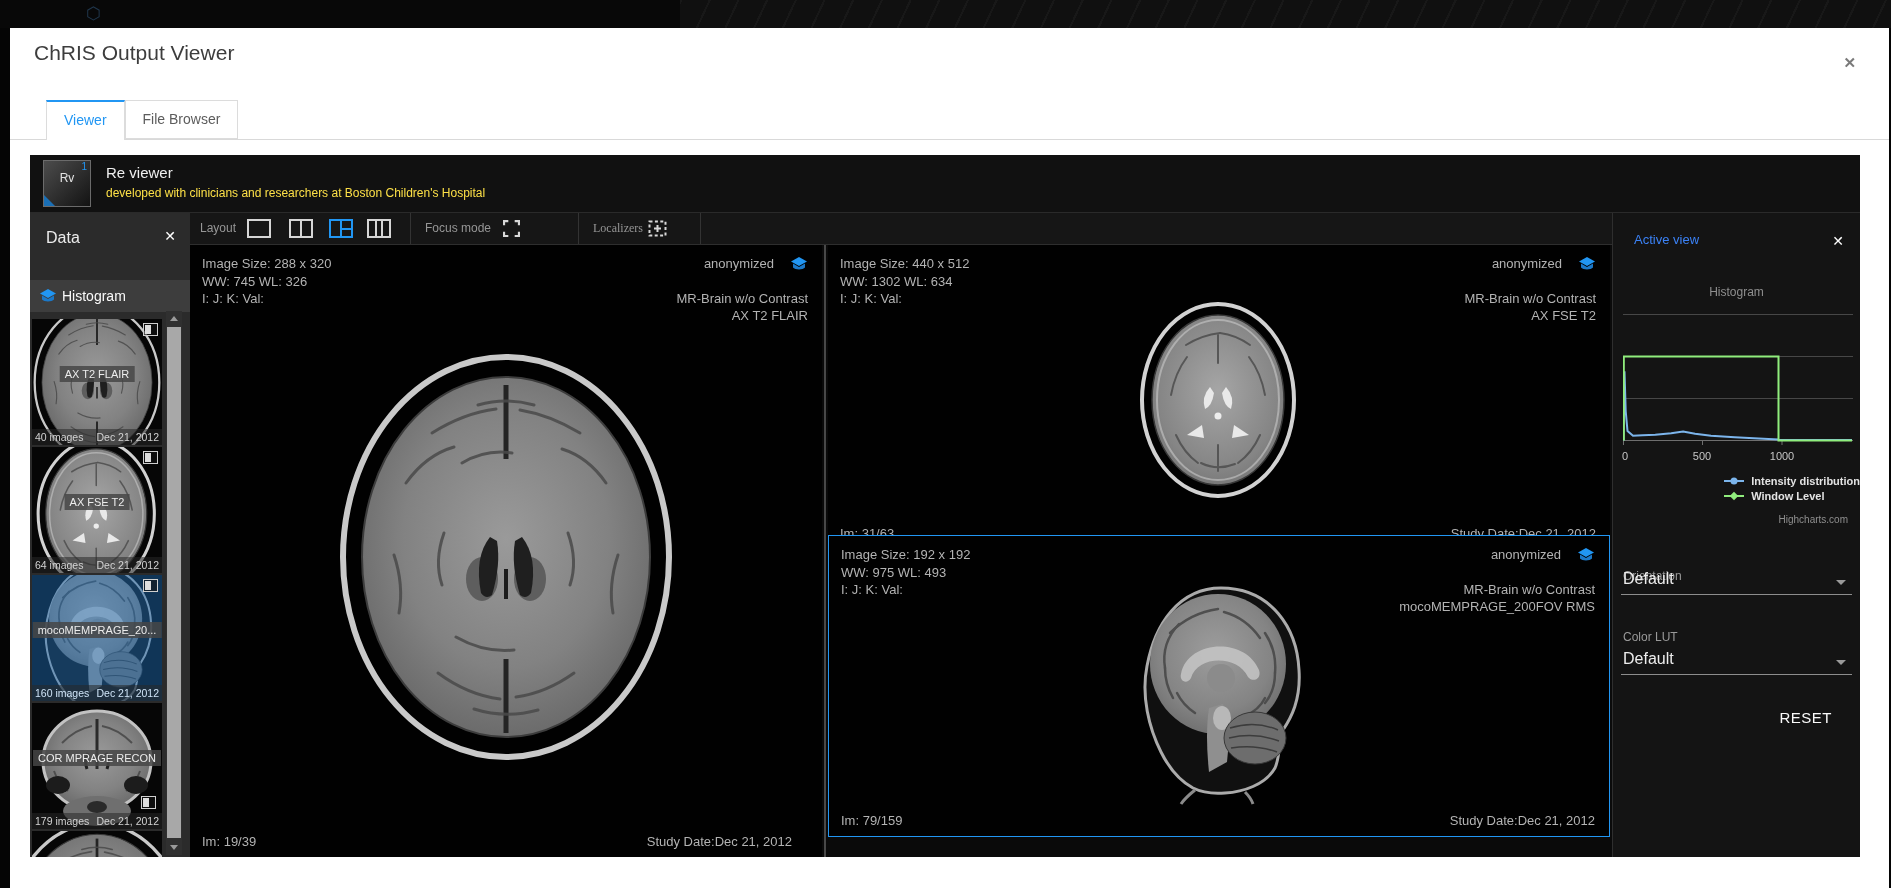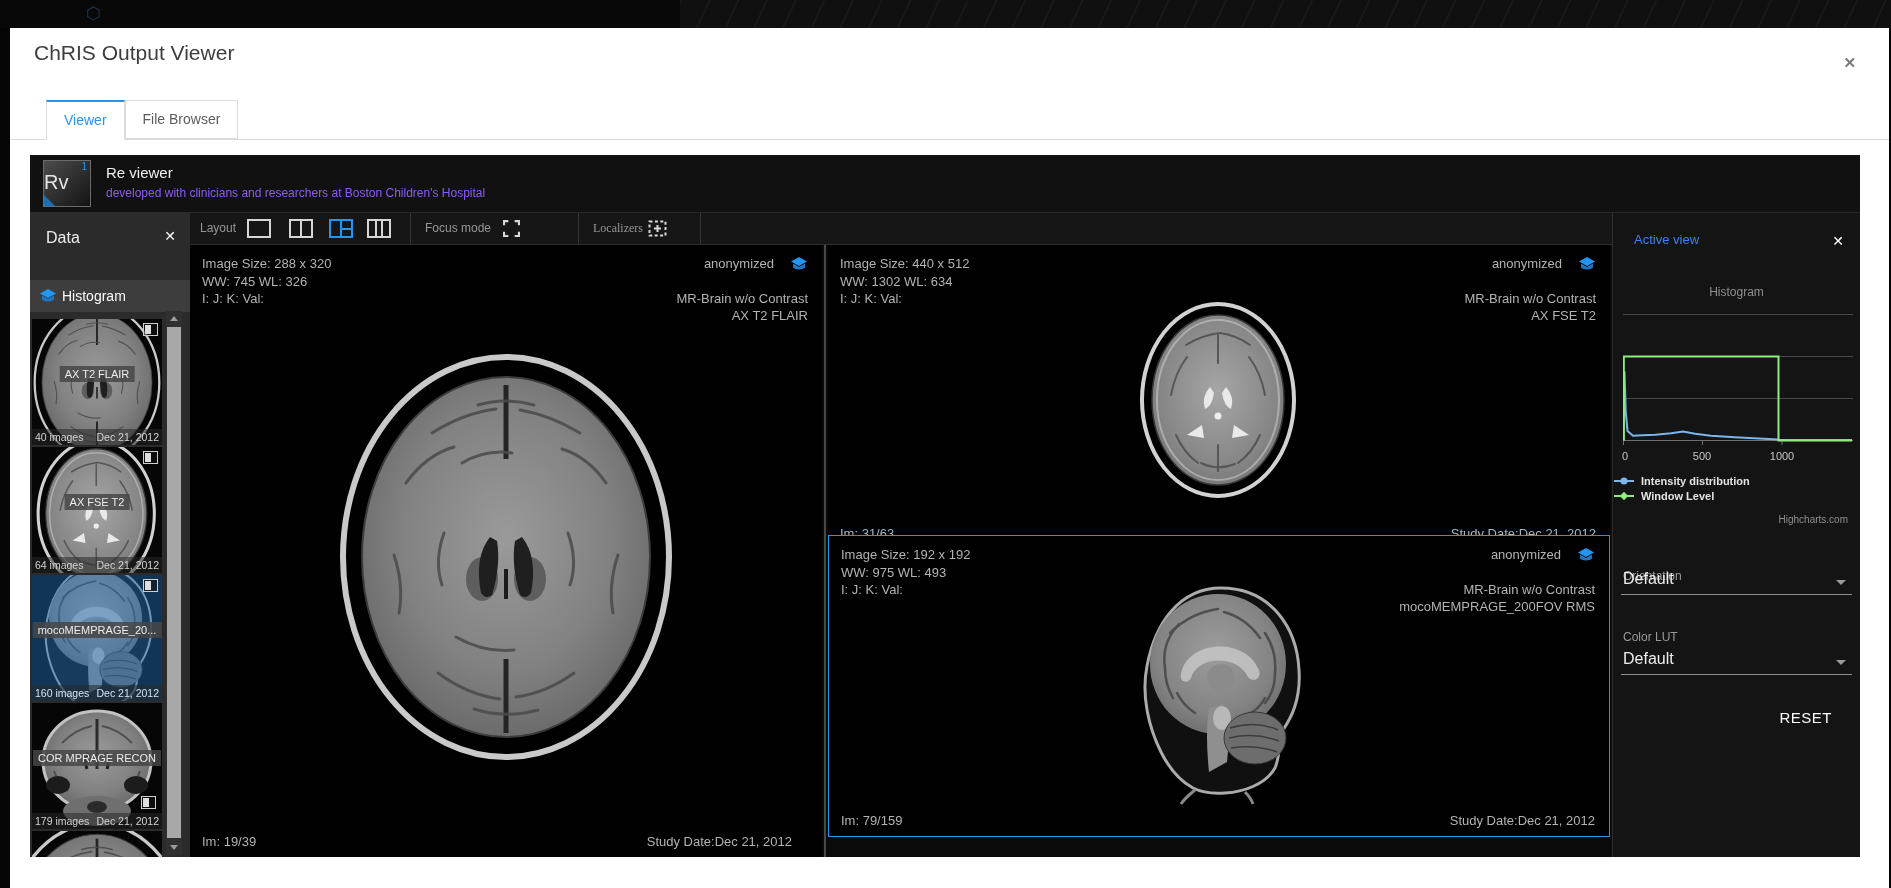--- a/index.html
+++ b/index.html
@@ -17,25 +17,25 @@
   .tab-line{position:absolute;left:0;top:111px;width:100%;height:1px;background:#d9d9d9;}
   .tabbar{position:absolute;left:28px;top:72px;height:40px;display:flex;margin-left:8px;}
   .tab{height:37px;line-height:37px;padding:0 17px;font-size:14px;color:#5c5c5c;background:#fff;
        border:1px solid #dcdcdc;cursor:pointer;position:relative;z-index:2;}
   .tab.active{color:#2196f3;border-top:2px solid #2196f3;height:38px;border-bottom:none;}
   
   .viewer{position:absolute;left:20px;top:127px;width:1830px;height:702px;background:#0a0a0a;overflow:hidden;}
   .app-header{position:absolute;left:0;top:0;width:100%;height:58px;background:#111;border-bottom:1px solid #2a2a2a;box-sizing:border-box;}
   .logo{position:absolute;left:13px;top:5px;width:48px;height:47px;background:linear-gradient(135deg,#4c4c4c,#131313);
         border:1px solid #6b6b6b;box-sizing:border-box;}
-  .logo-text{position:absolute;left:0;right:0;top:10px;text-align:left;font-size:20px;color:#e3e3e3;}
+  .logo-text{position:absolute;left:0;right:0;top:10px;text-align:center;font-size:12px;color:#e3e3e3;}
   .logo-badge{position:absolute;top:0;right:3px;font-size:10px;color:#2196f3;}
   .logo-wedge{position:absolute;left:0;bottom:0;width:0;height:0;border-left:11px solid #1a6fb5;border-top:11px solid transparent;}
   .app-title{position:absolute;left:76px;top:9px;font-size:15px;color:#efefef;}
-  .app-subtitle{position:absolute;left:76px;top:31px;font-size:12px;color:#8b5cf6;}
+  .app-subtitle{position:absolute;left:76px;top:31px;font-size:12px;color:#fde047;}
   
   .sidebar{position:absolute;left:0;top:58px;width:160px;height:644px;background:#2b2b2b;overflow:hidden;}
   .sidebar-title{position:absolute;left:16px;top:16px;font-size:16px;color:#ececec;}
   .sidebar-close{position:absolute;right:14px;top:15px;font-size:14px;color:#fff;cursor:pointer;}
   .group-row{position:absolute;left:0;top:67px;width:100%;height:32px;background:#3d3d3d;cursor:pointer;}
   .group-icon{position:absolute;left:9px;top:8px;}
   .group-label{position:absolute;left:32px;top:0;line-height:32px;font-size:14px;color:#fafafa;}
   .thumb-list{position:absolute;left:2px;top:106px;width:132px;bottom:0;overflow:hidden;}
   .thumb{position:relative;width:130px;height:126px;background:#060606;overflow:hidden;margin-bottom:2px;cursor:pointer;}
   .thumb svg{position:absolute;left:0;top:0;}
@@ -80,21 +80,21 @@
   .vp-left .brt{right:30px;}
   .vp-img{position:absolute;}
   
   .active-view{position:absolute;left:1582px;top:58px;width:248px;height:644px;background:#141414;
                border-left:1px solid #2e2e2e;box-sizing:border-box;}
   .av-title{position:absolute;left:21px;top:19px;font-size:13px;color:#3b82f6;}
   .av-close{position:absolute;right:16px;top:20px;font-size:14px;color:#fff;cursor:pointer;}
   .hist-title{position:absolute;left:0;right:0;top:72px;text-align:center;font-size:12px;color:#8f8f8f;}
   .chart{position:absolute;left:10px;top:101px;width:230px;height:132px;}
   .xtick{position:absolute;top:237px;transform:translateX(-50%);font-size:11px;color:#c6c6c6;}
-  .legend{position:absolute;left:0;right:0;top:262px;display:flex;justify-content:flex-start;}
+  .legend{position:absolute;left:0;right:0;top:262px;display:flex;justify-content:flex-end;}
   .legend-inner{display:flex;flex-direction:column;align-items:flex-start;gap:3px;}
   .legend-item{display:flex;align-items:center;gap:6px;font-size:11px;font-weight:bold;color:#e3e3e3;cursor:pointer;}
   .credit{position:absolute;right:12px;top:301px;font-size:10px;color:#8f8f8f;cursor:pointer;}
   .fld-label{position:absolute;left:10px;font-size:12px;color:#9a9a9a;}
   .fld-value{position:absolute;left:10px;font-size:16px;color:#ededed;cursor:pointer;}
   .fld-caret{position:absolute;right:14px;width:0;height:0;border-left:5px solid transparent;border-right:5px solid transparent;
              border-top:5px solid #9a9a9a;cursor:pointer;}
   .fld-line{position:absolute;left:8px;right:8px;height:1px;background:#8d8d8d;}
   .reset-btn{position:absolute;right:28px;top:496px;font-size:15px;color:#fafafa;letter-spacing:.5px;cursor:pointer;}
   .hidden-defs{position:absolute;width:0;height:0;}

